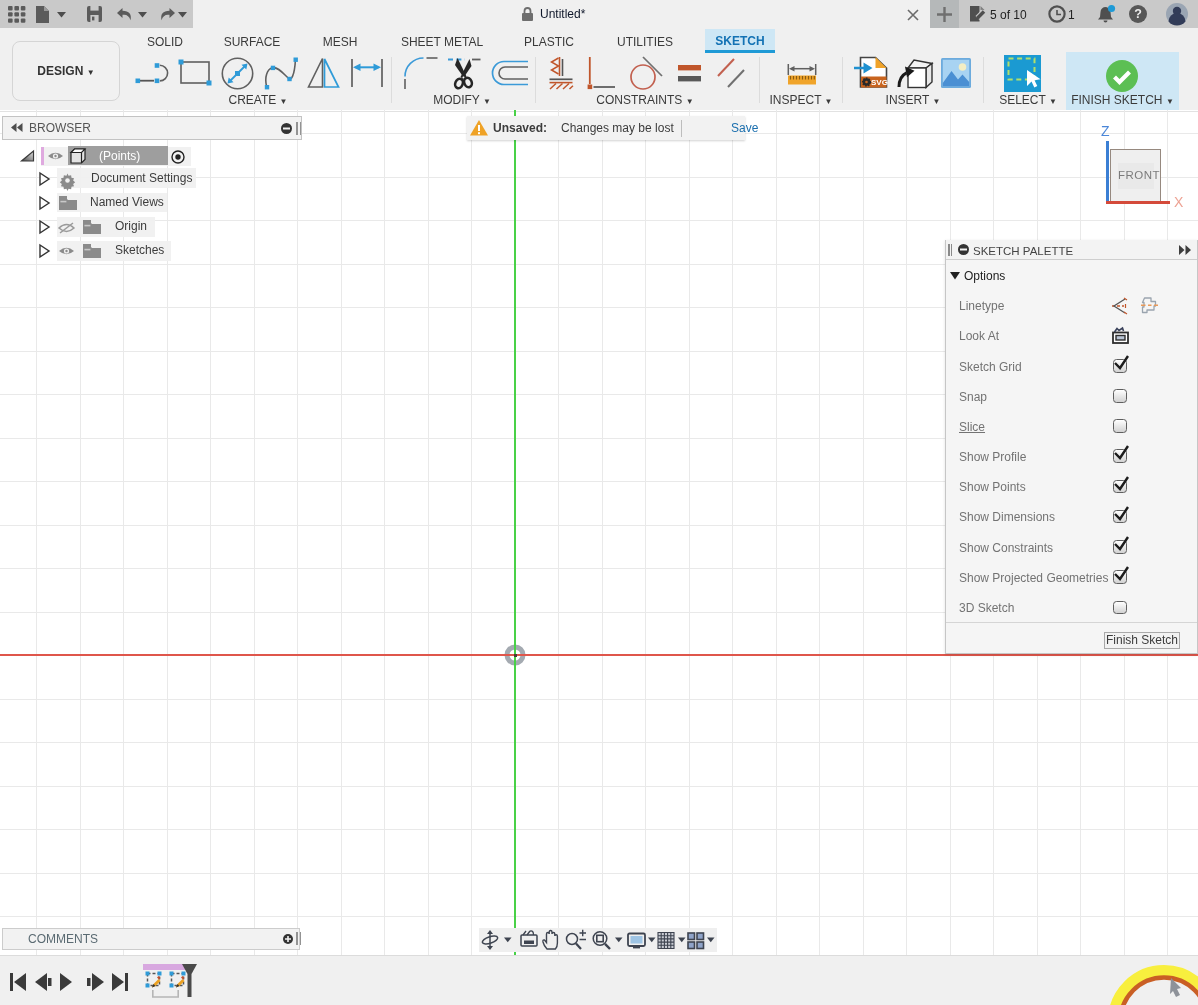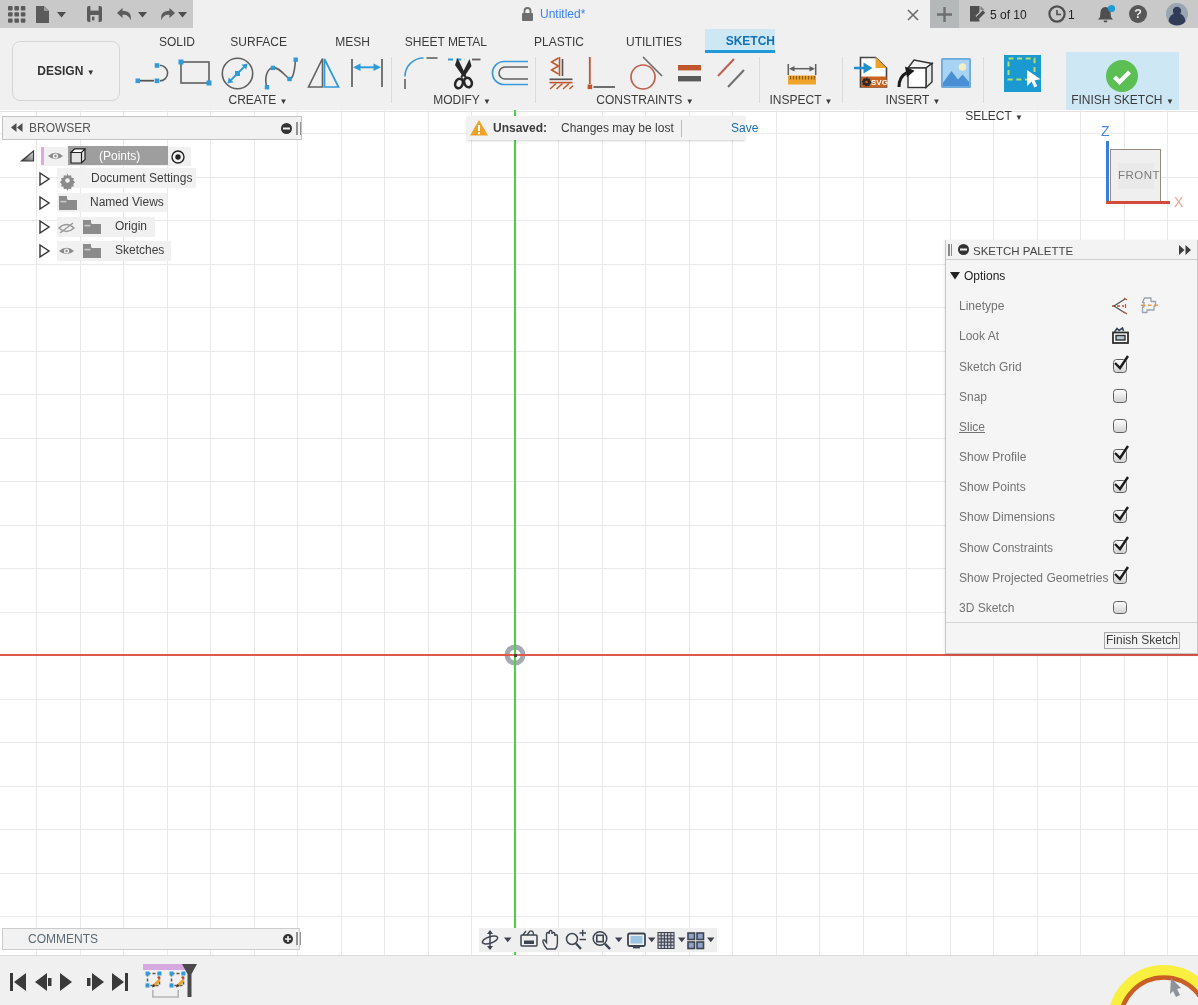--- a/index.html
+++ b/index.html
@@ -10,21 +10,21 @@
 
 #canvas { left:0; top:110px; width:1198px; height:845px; background-color:#fff; }
 #gline { left:514px; top:110px; width:2px; height:845px; background:#49d147; }
 #rline { left:0; top:654px; width:1198px; height:2px; background:#df564b; }
 
 #titlebar { left:0; top:0; width:1198px; height:28px; background:#c9c9c9; }
 #doctab { left:193px; top:0; width:737px; height:28px; background:#f0f0f0; }
 #plustile { left:930px; top:0; width:29px; height:28px; background:#b5b8b9; }
 
 #toolbar { left:0; top:28px; width:1198px; height:82px; background:#f0f0f0; }
-.tab { position:absolute; top:30px; height:24px; line-height:24px; font-size:12px; color:#3a3a3a; text-align:right; }
+.tab { position:absolute; top:30px; height:24px; line-height:24px; font-size:12px; color:#3a3a3a; text-align:center; }
 #tabsketch { left:705px; top:29px; width:70px; height:24px; background:#cee7f5; color:#1372b4; font-weight:bold; border-bottom:3px solid #1f9ad6; }
 .glabel { position:absolute; top:93px; font-size:12px; color:#3a3a3a; text-align:center; white-space:nowrap; }
 .gsep { position:absolute; top:57px; width:1px; height:46px; background:#dcdcdc; }
 #designbox { left:12px; top:41px; width:108px; height:60px; background:#f1f1f1; border:1px solid #d5d5d5; border-radius:8px; text-align:center; line-height:58px; font-size:12px; font-weight:bold; color:#333; }
 
 #bheader { left:2px; top:116px; width:300px; height:24px; background:#f2f2f2; border:1px solid #c3c3c3; }
 .brow { position:absolute; height:19px; background:rgba(240,240,240,0.93); }
 .btxt { position:absolute; font-size:12px; color:#3c3c3c; line-height:19px; white-space:nowrap; }
 
 #warnbar { left:467px; top:116px; width:278px; height:24px; background:#f2f2f2; box-shadow:0 1px 2px rgba(0,0,0,0.18); }
@@ -97,21 +97,21 @@
 <svg style="left:158px;top:8px" width="17" height="14" viewBox="0 0 17 14">
     <path d="M11.5 0 L17 5 l-5.5 5 v-3.2 q-6-1 -8 5.4 q-2-9 8-9.4 z" fill="#5b5b5b"></path>
   </svg>
 <svg style="left:178px;top:12px" width="9" height="6">
     <path d="M0 0 h9 l-4.5 5.5 z" fill="#4d4d4d"></path>
   </svg>
 <svg style="left:522px;top:7px" width="11" height="14" viewBox="0 0 11 14">
     <rect x="0" y="6" width="11" height="8" rx="1" fill="#6e6e6e"></rect>
     <path d="M2.5 6 v-2 a3 3 0 0 1 6 0 v2" fill="none" stroke="#6e6e6e" stroke-width="1.8"></path>
   </svg>
-<div class="abs" style="left:540px;top:7px;font-size:12px;color:#3b82f6;">Untitled*</div>
+<div class="abs" style="left:540px;top:7px;font-size:12px;color:#0f172a;">Untitled*</div>
 <svg style="left:907px;top:9px" width="12" height="12">
     <path d="M1 1 L11 11 M11 1 L1 11" stroke="#6b6b6b" stroke-width="1.6"></path>
   </svg>
 <svg style="left:937px;top:7px" width="15" height="15">
     <path d="M7.5 0 V15 M0 7.5 H15" stroke="#6f6f6f" stroke-width="2.4"></path>
   </svg>
 <svg style="left:969px;top:5px" width="18" height="18" viewBox="0 0 18 18">
 <path d="M1 1 H10.5 V16.5 H1 z" fill="#4f4f4f"></path>
 <path d="M11.5 1 L15.5 5 H11.5 z" fill="#7e7e7e"></path>
 <path d="M15 6.5 L8.5 13" stroke="#c9c9c9" stroke-width="5.6"></path>
@@ -146,21 +146,21 @@
 <div class="tab" style="left:310px;width:60px;">MESH</div>
 <div class="tab" style="left:397px;width:90px;">SHEET METAL</div>
 <div class="tab" style="left:514px;width:70px;">PLASTIC</div>
 <div class="tab" style="left:608px;width:74px;">UTILITIES</div>
 <div class="tab" id="tabsketch">SKETCH</div>
 <div class="glabel" style="left:208px;width:100px;">CREATE <span style="font-size:8px;">▼</span></div>
 <div class="glabel" style="left:412px;width:100px;">MODIFY <span style="font-size:8px;">▼</span></div>
 <div class="glabel" style="left:585px;width:120px;">CONSTRAINTS <span style="font-size:8px;">▼</span></div>
 <div class="glabel" style="left:751px;width:100px;">INSPECT <span style="font-size:8px;">▼</span></div>
 <div class="glabel" style="left:863px;width:100px;">INSERT <span style="font-size:8px;">▼</span></div>
-<div class="glabel" style="left:944px;width:100px;margin-top:16px;">SELECT <span style="font-size:8px;">▼</span></div>
+<div class="glabel" style="left:978px;width:100px;">SELECT <span style="font-size:8px;">▼</span></div>
 <div class="gsep" style="left:391px;"></div>
 <div class="gsep" style="left:535px;"></div>
 <div class="gsep" style="left:759px;"></div>
 <div class="gsep" style="left:842px;"></div>
 <div class="gsep" style="left:983px;"></div>
 <div class="abs" style="left:1066px;top:52px;width:113px;height:58px;background:#cee7f5;"></div>
 <svg style="left:1105.5px;top:60px;" width="32" height="32">
     <circle cx="16" cy="16" r="16" fill="#5cbf54"></circle>
     <path d="M8.5 17 L13.5 22 L23.5 12" fill="none" stroke="#fff" stroke-width="4.2"></path>
   </svg>

